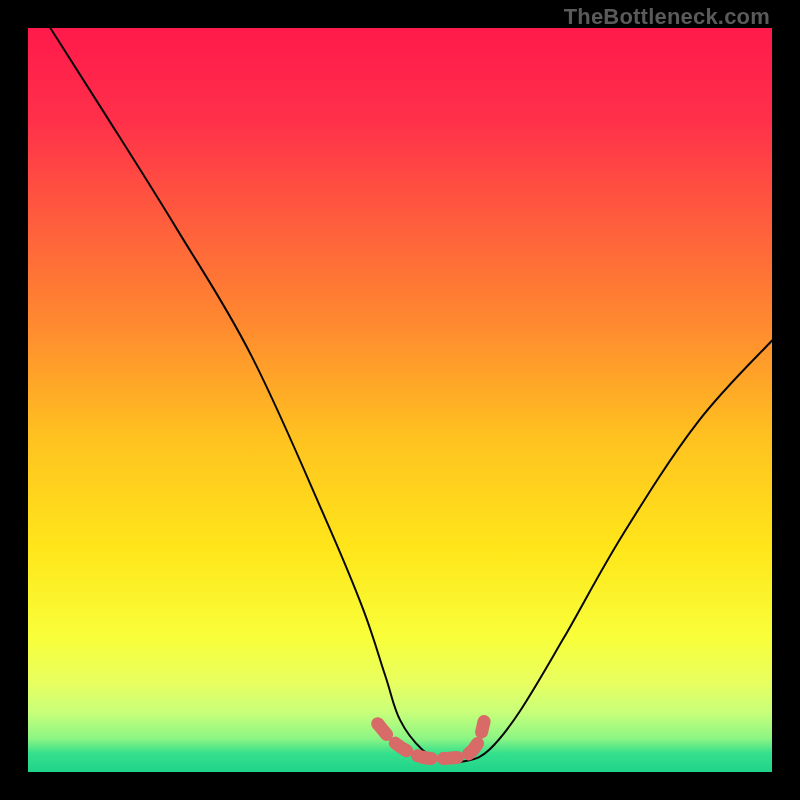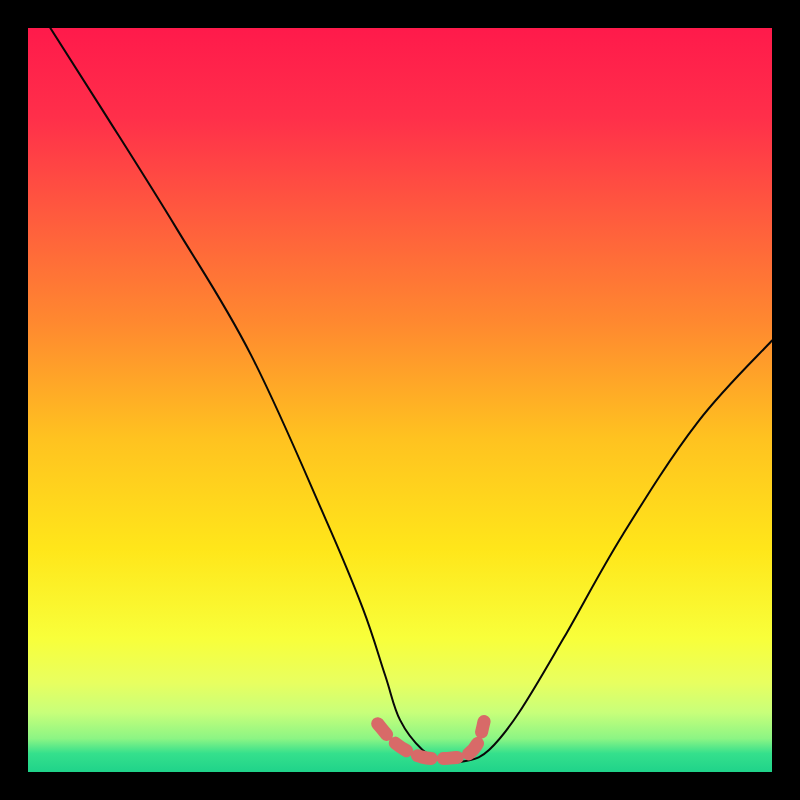--- a/index.html
+++ b/index.html
@@ -48,20 +48,21 @@
     font-weight: 600;
     letter-spacing: 0.2px;
     user-select: none;
   }
 </style>
 </head>
 <body>
 
 <div class="frame">
 
+  <div class="watermark">TheBottleneck.com</div>
 
   <div class="plot-area">
 
     <svg class="gradient-bg" viewBox="0 0 744 744" preserveAspectRatio="none">
       <defs>
         <linearGradient id="bg-grad" x1="0" y1="0" x2="0" y2="1">
             <stop offset="0%" stop-color="#ff1a4b"></stop>
             <stop offset="12%" stop-color="#ff2f4a"></stop>
             <stop offset="25%" stop-color="#ff5a3e"></stop>
             <stop offset="40%" stop-color="#ff8a2f"></stop>

